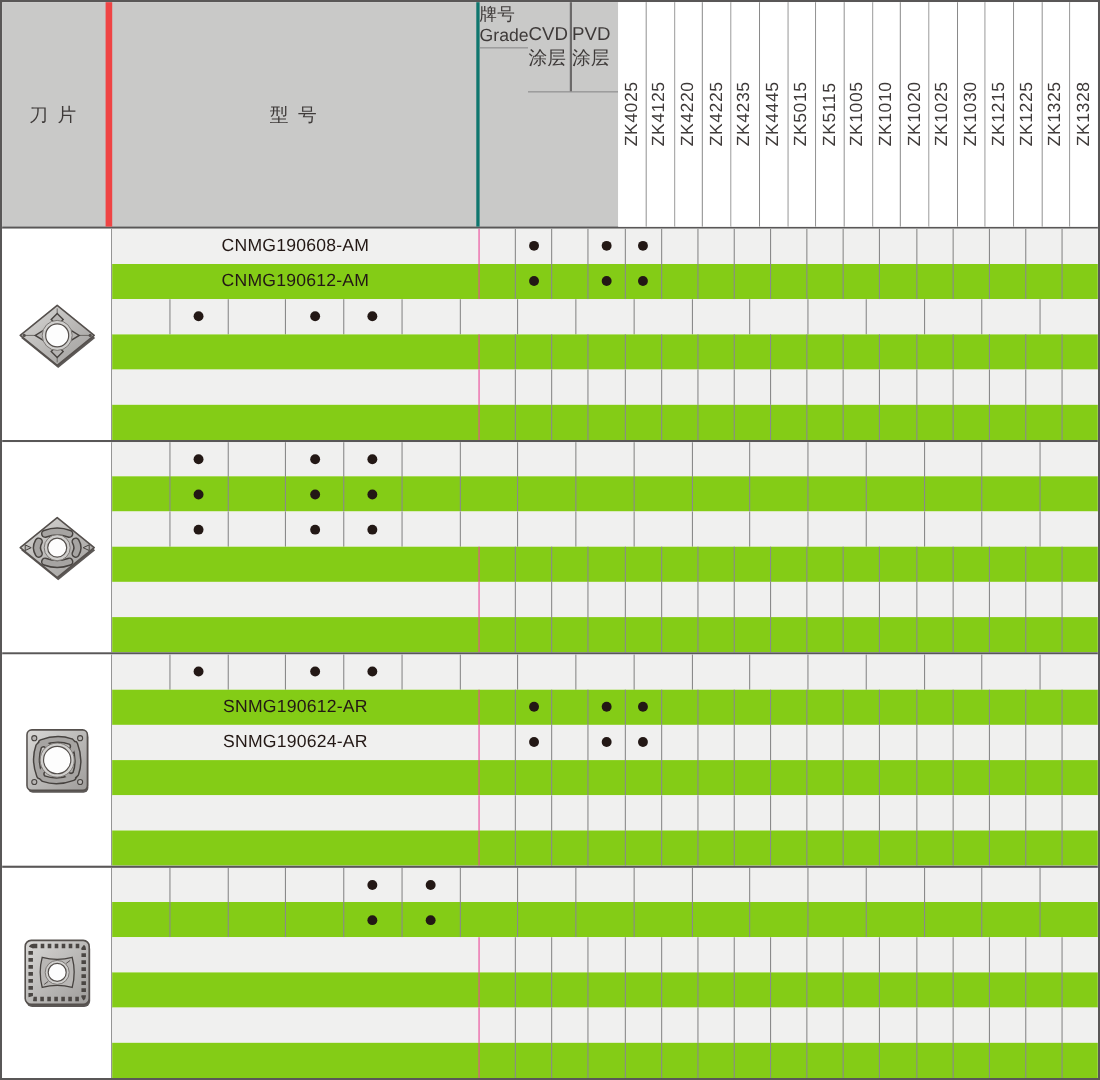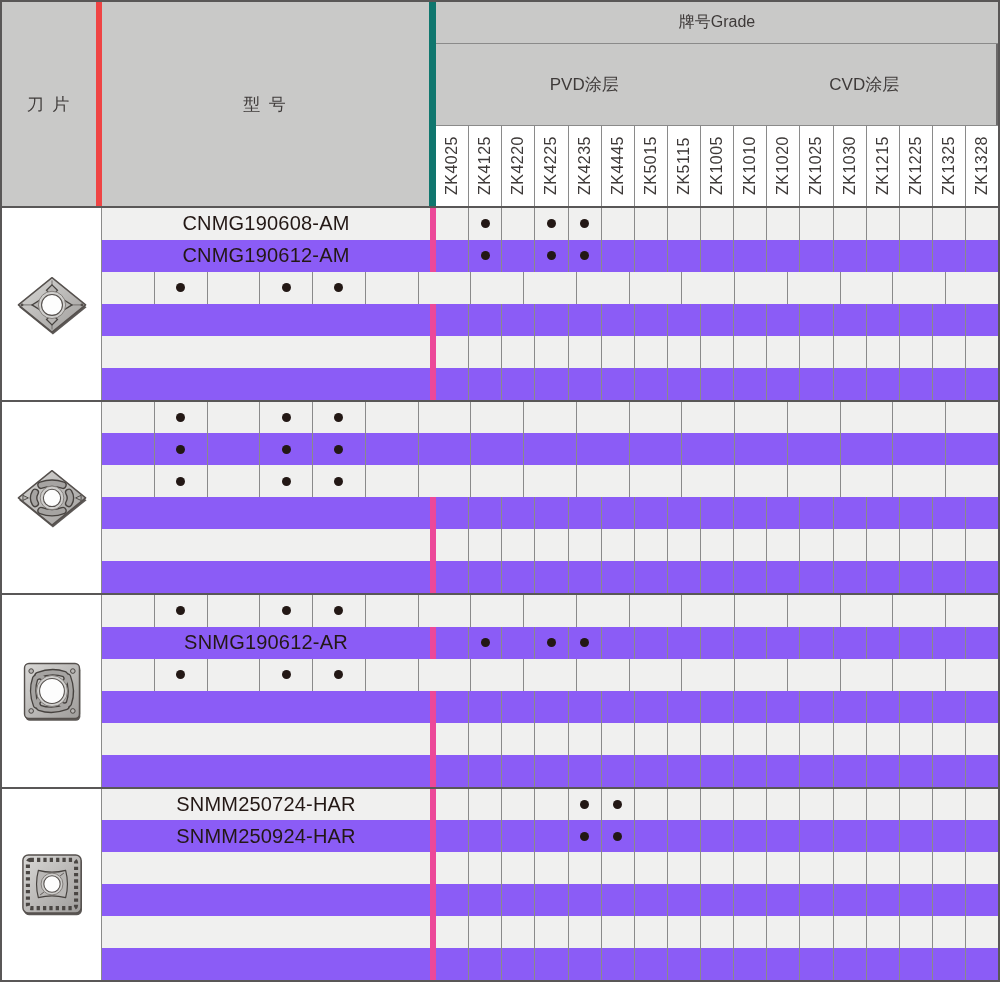--- a/index.html
+++ b/index.html
@@ -22,25 +22,25 @@
     border-bottom:2px solid #595757;
   }
   .blade-head{
     width:100px;flex:0 0 100px;
     border-right:6px solid #ef4444;
     display:flex;align-items:center;justify-content:center;
     font-size:17px;color:#3e3a39;letter-spacing:2px;
   }
   .model-head{
     width:334px;flex:0 0 334px;
-    border-right:7px solid #0f766e;
+    border-right:3px solid #0f766e;
     display:flex;align-items:center;justify-content:center;
     font-size:17px;color:#3e3a39;letter-spacing:2px;
   }
-  .grade-head{flex:1;display:flex;flex-direction:column;}
+  .grade-head{flex:1;display:flex;flex-direction:row;}
   .grade-title{
     height:42px;flex:0 0 42px;
     border-bottom:1px solid #8a8a8a;
     display:flex;align-items:center;justify-content:center;
     font-size:16px;color:#3e3a39;
   }
   .coating-row{height:82px;flex:0 0 82px;display:flex;border-bottom:1px solid #8a8a8a;}
   .coating-cell{display:flex;align-items:center;justify-content:center;font-size:17px;color:#3e3a39;}
   .cvd{flex:8;border-right:2px solid #6b6969;}
   .pvd{flex:9;}
@@ -60,48 +60,48 @@
   .tbody{flex:1;display:flex;flex-direction:column;}
   .group{flex:1;display:flex;border-top:2px solid #595757;background:#fff;}
   .group:first-child{border-top:none;}
   .insert-cell{
     width:100px;flex:0 0 100px;
     border-right:1px solid #8a8a8a;
     display:flex;align-items:center;justify-content:center;
     background:#fff;
   }
   .rows{flex:1;display:flex;flex-direction:column;}
-  .row{flex:1;display:flex;background:#8b5cf6;}
+  .row{flex:1;display:flex;background:#84cc16;}
   .row.stripe{background:#f0f0ef;}
   .model-cell{
     width:334px;flex:0 0 334px;
-    border-right:6px solid #ec4899;
+    border-right:1px solid #ec4899;
     display:flex;align-items:center;justify-content:center;
-    font-size:20px;color:#231815;letter-spacing:0.2px;
+    font-size:16px;color:#231815;letter-spacing:0.2px;
   }
   .gcell{
     flex:1;border-right:1px solid #8a8a8a;
     display:flex;align-items:center;justify-content:center;
   }
   .gcell.last{border-right:none;}
   .dot{width:9px;height:9px;border-radius:50%;background:#231815;display:block;}
 </style>
 </head>
 <body>
 
 <div class="catalog">
 
   <div class="header">
     <div class="blade-head">刀 片</div>
     <div class="model-head">型 号</div>
     <div class="grade-head">
       <div class="grade-title">牌号Grade</div>
       <div class="coating-row">
+        <div class="coating-cell cvd">CVD涂层</div>
         <div class="coating-cell pvd">PVD涂层</div>
-        <div class="coating-cell cvd">CVD涂层</div>
       </div>
       <div class="labels-row">
           <div class="glabel">
             <span>ZK4025</span>
           </div>
           <div class="glabel">
             <span>ZK4125</span>
           </div>
           <div class="glabel">
             <span>ZK4220</span>
@@ -558,20 +558,21 @@
             <div class="gcell"></div>
             <div class="gcell"></div>
             <div class="gcell"></div>
             <div class="gcell"></div>
             <div class="gcell"></div>
             <div class="gcell"></div>
             <div class="gcell"></div>
             <div class="gcell last"></div>
           </div>
           <div class="row stripe">
+            <div class="model-cell">SNMG190624-AR</div>
             <div class="gcell"></div>
             <div class="gcell">
               <span class="dot"></span>
             </div>
             <div class="gcell"></div>
             <div class="gcell">
               <span class="dot"></span>
             </div>
             <div class="gcell">
               <span class="dot"></span>
@@ -664,45 +665,43 @@
     <rect x="12" y="8" width="64" height="64" rx="6" fill="url(#ig4)" stroke="#55504d" stroke-width="1.6"></rect>
     <rect x="17.5" y="13.5" width="53" height="53" rx="3" fill="none" stroke="#4a4643" stroke-width="4.5" stroke-dasharray="3.6 3.4"></rect>
     <path d="M29,25 Q44,29 59,25 Q63,40 59,55 Q44,51 29,55 Q25,40 29,25 Z" fill="#b9b7b5" stroke="#46423f" stroke-width="1.3"></path>
     <path d="M53,31 l4,-3 M35,49 l-4,3" stroke="#55504d" stroke-width="1" fill="none"></path>
     <circle cx="44" cy="40" r="12" fill="#cfcecc" stroke="#7a7673" stroke-width="1"></circle>
     <circle cx="44" cy="40" r="9" fill="#fdfdfd" stroke="#55504d" stroke-width="1.2"></circle>
   </svg>
         </div>
         <div class="rows">
           <div class="row stripe">
-            <div class="model-cell">SNMM250724-HAR</div>
-            <div class="gcell"></div>
-            <div class="gcell"></div>
-            <div class="gcell"></div>
-            <div class="gcell"></div>
-            <div class="gcell">
-              <span class="dot"></span>
-            </div>
-            <div class="gcell">
-              <span class="dot"></span>
-            </div>
-            <div class="gcell"></div>
-            <div class="gcell"></div>
-            <div class="gcell"></div>
-            <div class="gcell"></div>
-            <div class="gcell"></div>
-            <div class="gcell"></div>
-            <div class="gcell"></div>
-            <div class="gcell"></div>
-            <div class="gcell"></div>
-            <div class="gcell"></div>
-            <div class="gcell last"></div>
-          </div>
-          <div class="row">
-            <div class="model-cell">SNMM250924-HAR</div>
+            <div class="gcell"></div>
+            <div class="gcell"></div>
+            <div class="gcell"></div>
+            <div class="gcell"></div>
+            <div class="gcell">
+              <span class="dot"></span>
+            </div>
+            <div class="gcell">
+              <span class="dot"></span>
+            </div>
+            <div class="gcell"></div>
+            <div class="gcell"></div>
+            <div class="gcell"></div>
+            <div class="gcell"></div>
+            <div class="gcell"></div>
+            <div class="gcell"></div>
+            <div class="gcell"></div>
+            <div class="gcell"></div>
+            <div class="gcell"></div>
+            <div class="gcell"></div>
+            <div class="gcell last"></div>
+          </div>
+          <div class="row">
             <div class="gcell"></div>
             <div class="gcell"></div>
             <div class="gcell"></div>
             <div class="gcell"></div>
             <div class="gcell">
               <span class="dot"></span>
             </div>
             <div class="gcell">
               <span class="dot"></span>
             </div>

